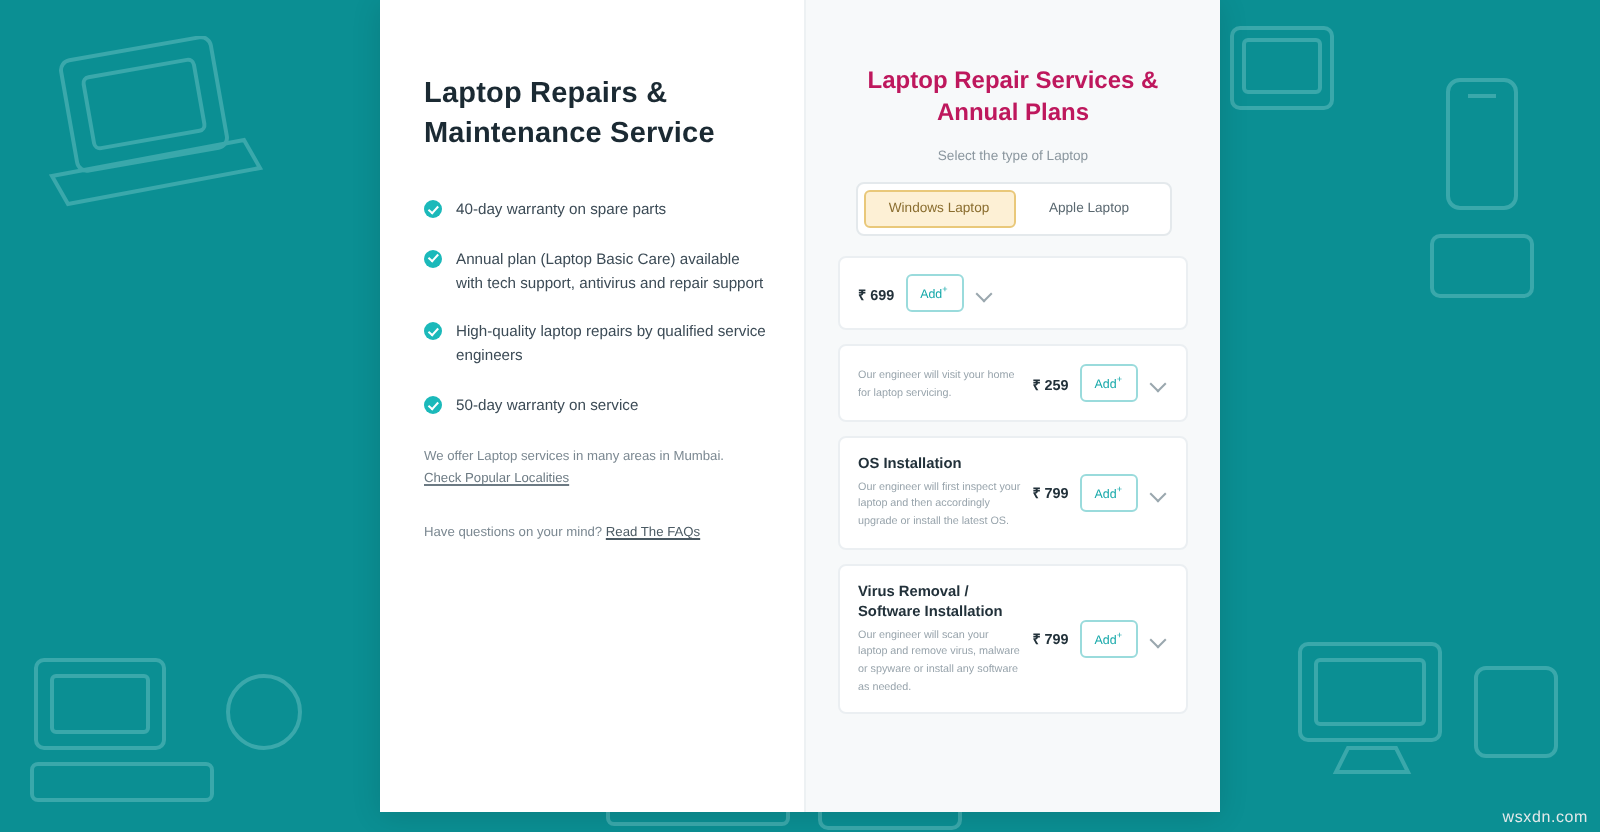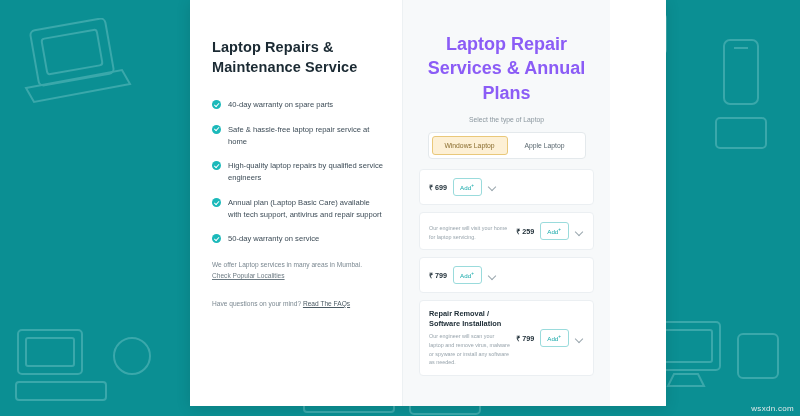--- a/index.html
+++ b/index.html
@@ -19,21 +19,21 @@
   .deco-laptop { left: 18px; top: 18px; }
   .deco-phone-r { right: 24px; top: 34px; }
   .deco-tab-r   { right: 120px; top: 10px; }
   .deco-bl      { left: 10px; bottom: 10px; }
   .deco-br      { right: 10px; bottom: 12px; }
   .deco-bc      { left: 300px; bottom: -4px; }
 
   
   .card {
     position: absolute;
-    left: 190px; top: 0; width: 476px; height: 406px;
+    left: 190px; top: 0; width: 420px; height: 406px;
     background: #ffffff;
     display: flex;
     box-shadow: 0 2px 14px rgba(0,0,0,0.12);
   }
 
   
   .left {
     width: 212px;
     padding: 38px 18px 10px 22px;
   }
@@ -86,24 +86,24 @@
   
   .right {
     width: 208px;
     background: #f7f9fa;
     border-left: 1px solid #edf1f3;
     padding: 32px 16px 10px 16px;
     display: flex;
     flex-direction: column;
   }
   .right h2 {
-    font-size: 18px;
+    font-size: 12px;
     line-height: 1.35;
     text-align: center;
-    color: #8b5cf6;
+    color: #be185d;
     font-weight: 600;
   }
   .subtitle {
     margin-top: 11px;
     text-align: center;
     font-size: 6.8px;
     color: #8b979f;
   }
 
   .toggle {
@@ -254,29 +254,25 @@
   <div class="left">
     <h1>Laptop Repairs &amp; Maintenance Service</h1>
 
     <ul class="features">
       <li>
         <span class="tick"></span>
         <span>40-day warranty on spare parts</span>
       </li>
       <li>
         <span class="tick"></span>
-        <span>Safe &amp; hassle-free laptop repair service at home</span>
+        <span>Annual plan (Laptop Basic Care) available with tech support, antivirus and repair support</span>
       </li>
       <li>
         <span class="tick"></span>
         <span>High-quality laptop repairs by qualified service engineers</span>
-      </li>
-      <li>
-        <span class="tick"></span>
-        <span>Annual plan (Laptop Basic Care) available with tech support, antivirus and repair support</span>
       </li>
       <li>
         <span class="tick"></span>
         <span>50-day warranty on service</span>
       </li>
     </ul>
 
     <div class="note">
       <span>We offer Laptop services in many areas in Mumbai.</span><br>
       <a href="#">Check Popular Localities</a>
@@ -308,28 +304,32 @@
       <div class="srv">
         <div class="srv-txt">
           <div class="srv-desc">Our engineer will visit your home for laptop servicing.</div>
         </div>
         <div class="srv-price">₹ 259</div>
         <button class="add-btn"><span>Add</span><sup>+</sup></button>
         <span class="chev"></span>
       </div>
 
       <div class="srv">
+        <div class="srv-txt">
+          <div class="srv-title">OS Installation</div>
+          <div class="srv-desc">Our engineer will first inspect your laptop and then accordingly upgrade or install the latest OS.</div>
+        </div>
         <div class="srv-price">₹ 799</div>
         <button class="add-btn"><span>Add</span><sup>+</sup></button>
         <span class="chev"></span>
       </div>
 
       <div class="srv">
         <div class="srv-txt">
-          <div class="srv-title">Repair Removal / Software Installation</div>
+          <div class="srv-title">Virus Removal / Software Installation</div>
           <div class="srv-desc">Our engineer will scan your laptop and remove virus, malware or spyware or install any software as needed.</div>
         </div>
         <div class="srv-price">₹ 799</div>
         <button class="add-btn"><span>Add</span><sup>+</sup></button>
         <span class="chev"></span>
       </div>
 
     </div>
   </div>
 </div>

